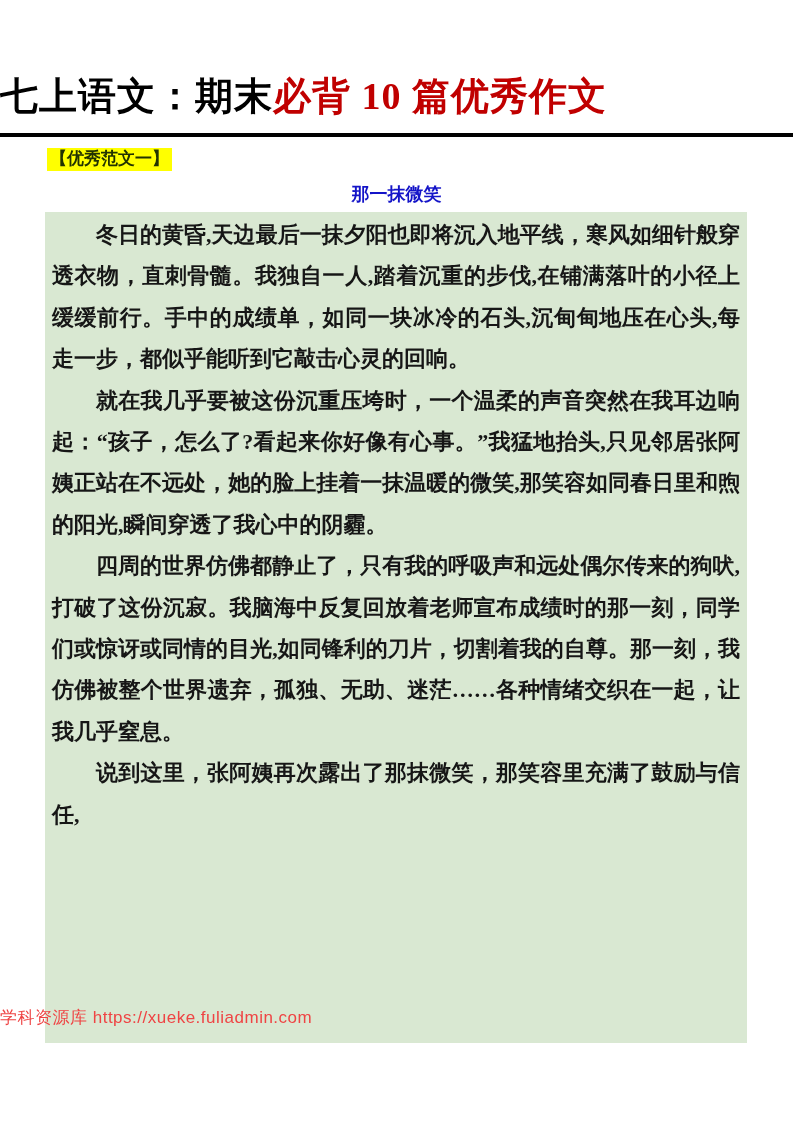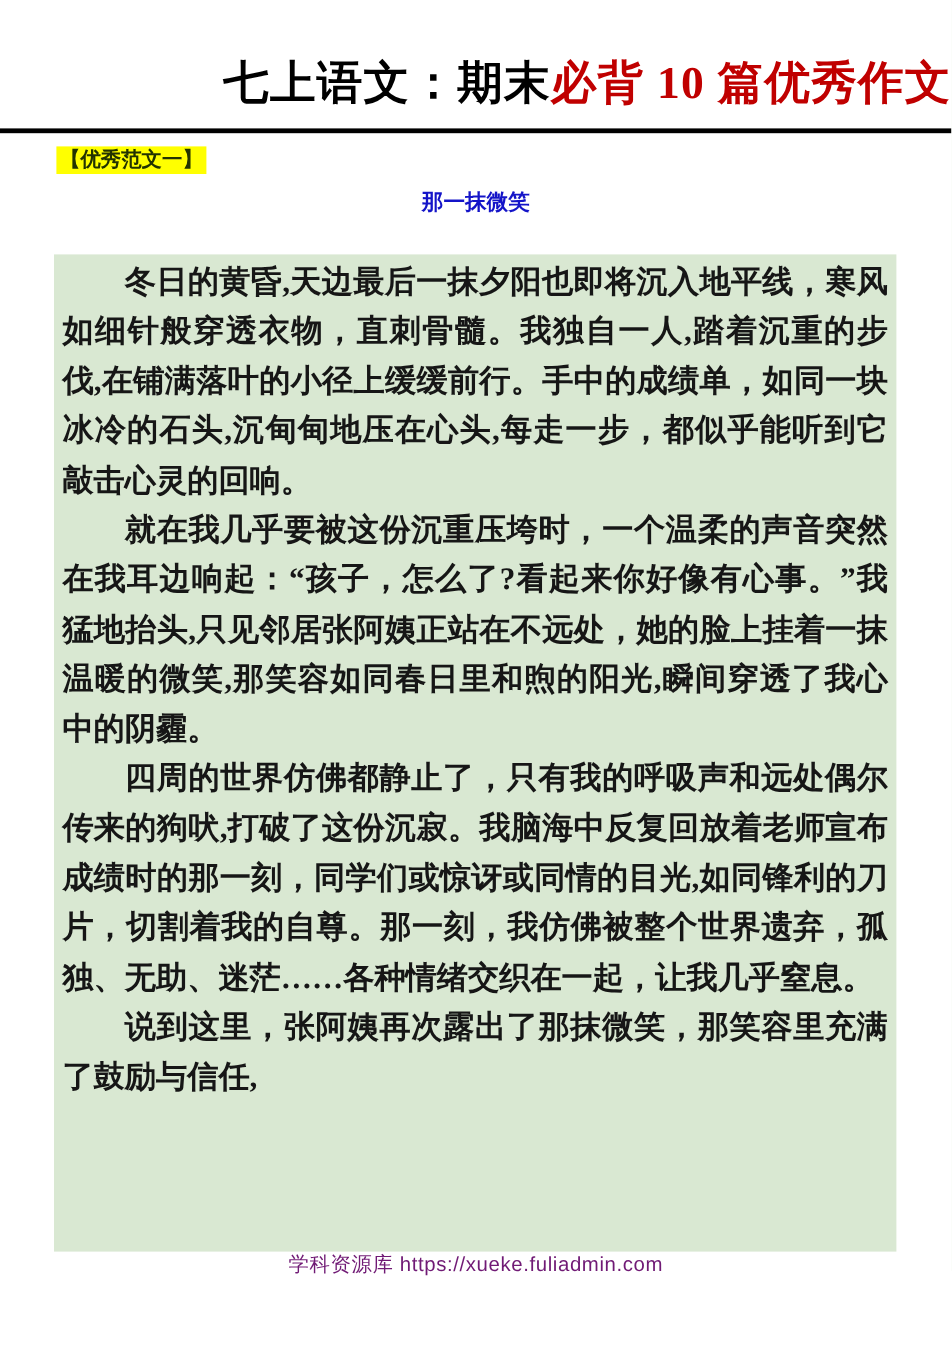--- a/index.html
+++ b/index.html
@@ -6,22 +6,22 @@
   .page {
     position: relative;
     width: 793px;
     height: 1122px;
     background: #ffffff;
     overflow: hidden;
     font-family: "Liberation Serif", serif;
   }
   .main-title {
     margin: 0;
-    padding-top: 46px;
-    text-align: right;
+    padding-top: 72px;
+    text-align: left;
     font-size: 38px;
     line-height: 1.3;
     font-weight: bold;
     color: #000000;
     letter-spacing: 1px;
     white-space: nowrap;
   }
   .main-title .red-part { color: var(--accent-red, #c00000); }
   .divider {
     height: 4px;
@@ -49,36 +49,36 @@
   .essay-body {
     position: absolute;
     left: 45px;
     top: 212px;
     width: 702px;
     height: 831px;
     box-sizing: border-box;
     padding: 2px 7px 0 7px;
     background: var(--body-green, #d9e8d2);
     overflow: hidden;
-    font-size: 26px;
+    font-size: 22px;
     font-weight: bold;
     line-height: 41.4px;
     color: #161616;
     text-align: justify;
   }
   .essay-body p { margin: 0; text-indent: 2em; }
   .footer {
     position: absolute;
     left: 0;
     right: 0;
-    top: 1042px;
-    text-align: center;
+    top: 1006px;
+    text-align: left;
     font-family: "Liberation Sans", sans-serif;
     font-size: 17px;
-    color: #701a75;
+    color: #ef4444;
     letter-spacing: 0.5px;
   }
 </style>
 </head>
 <body>
 
 <div class="page">
 
   <h1 class="main-title"><span>七上语文：期末</span><span class="red-part">必背 10 篇优秀作文</span></h1>
 

